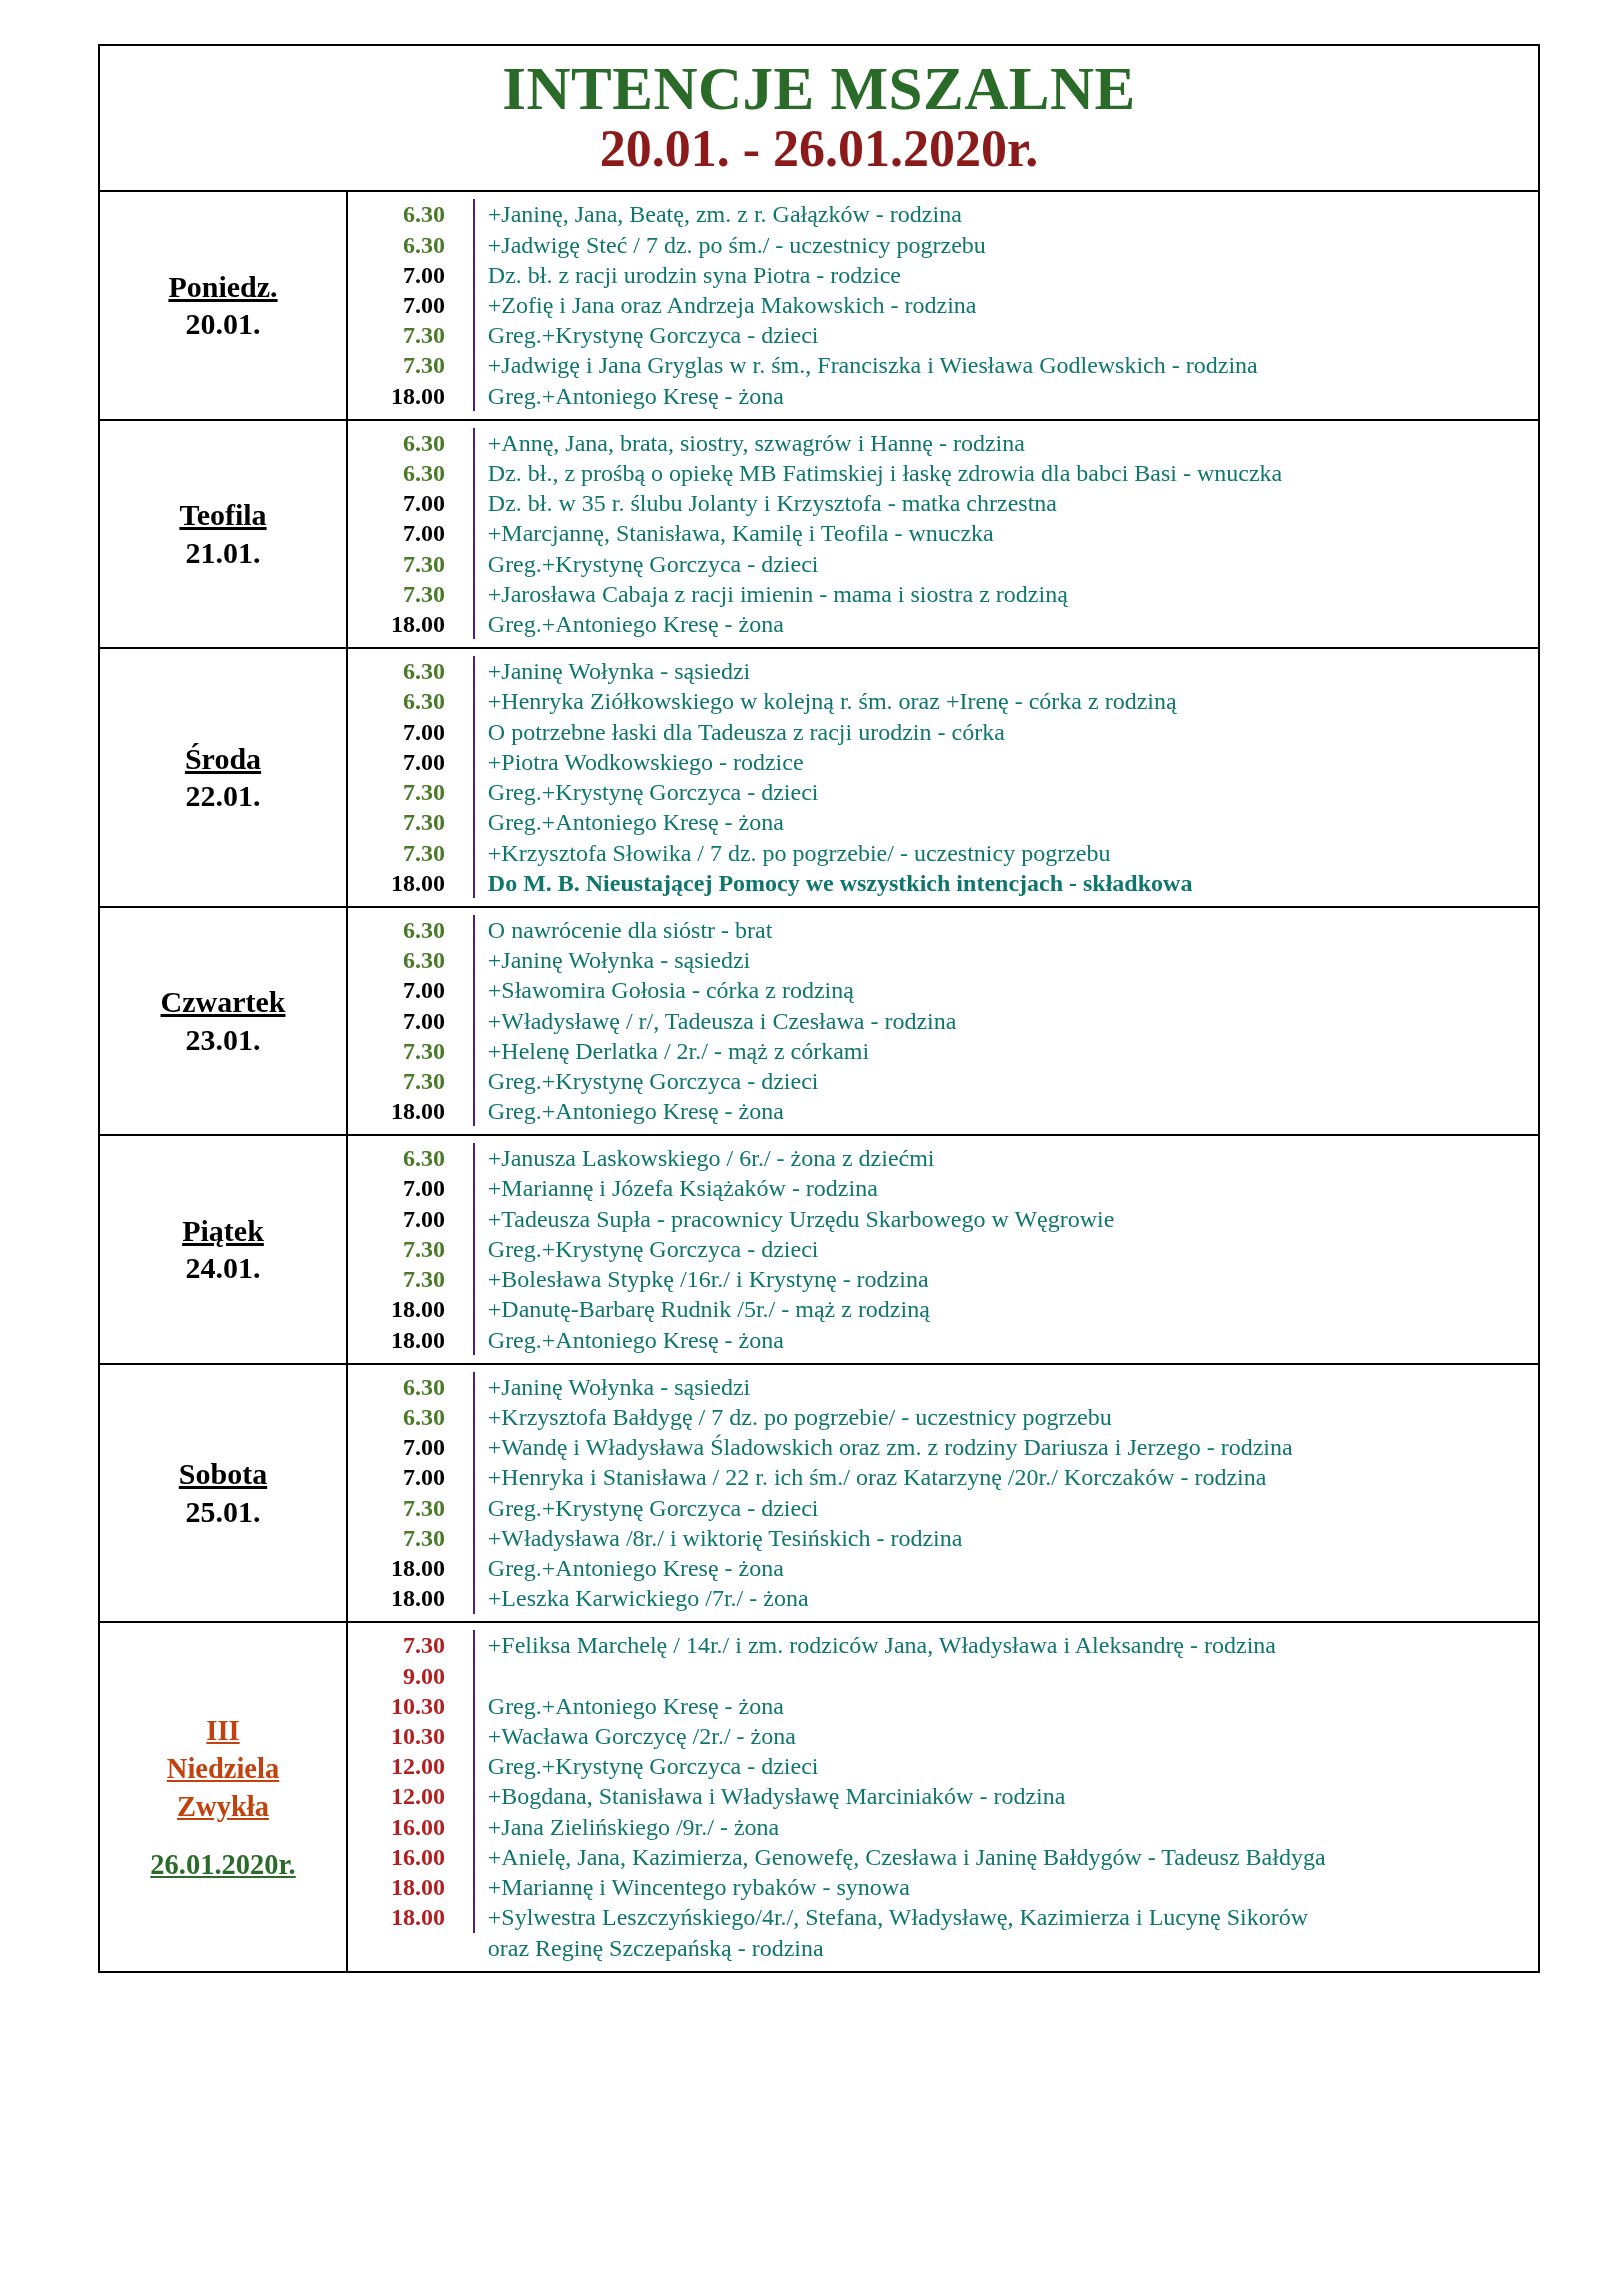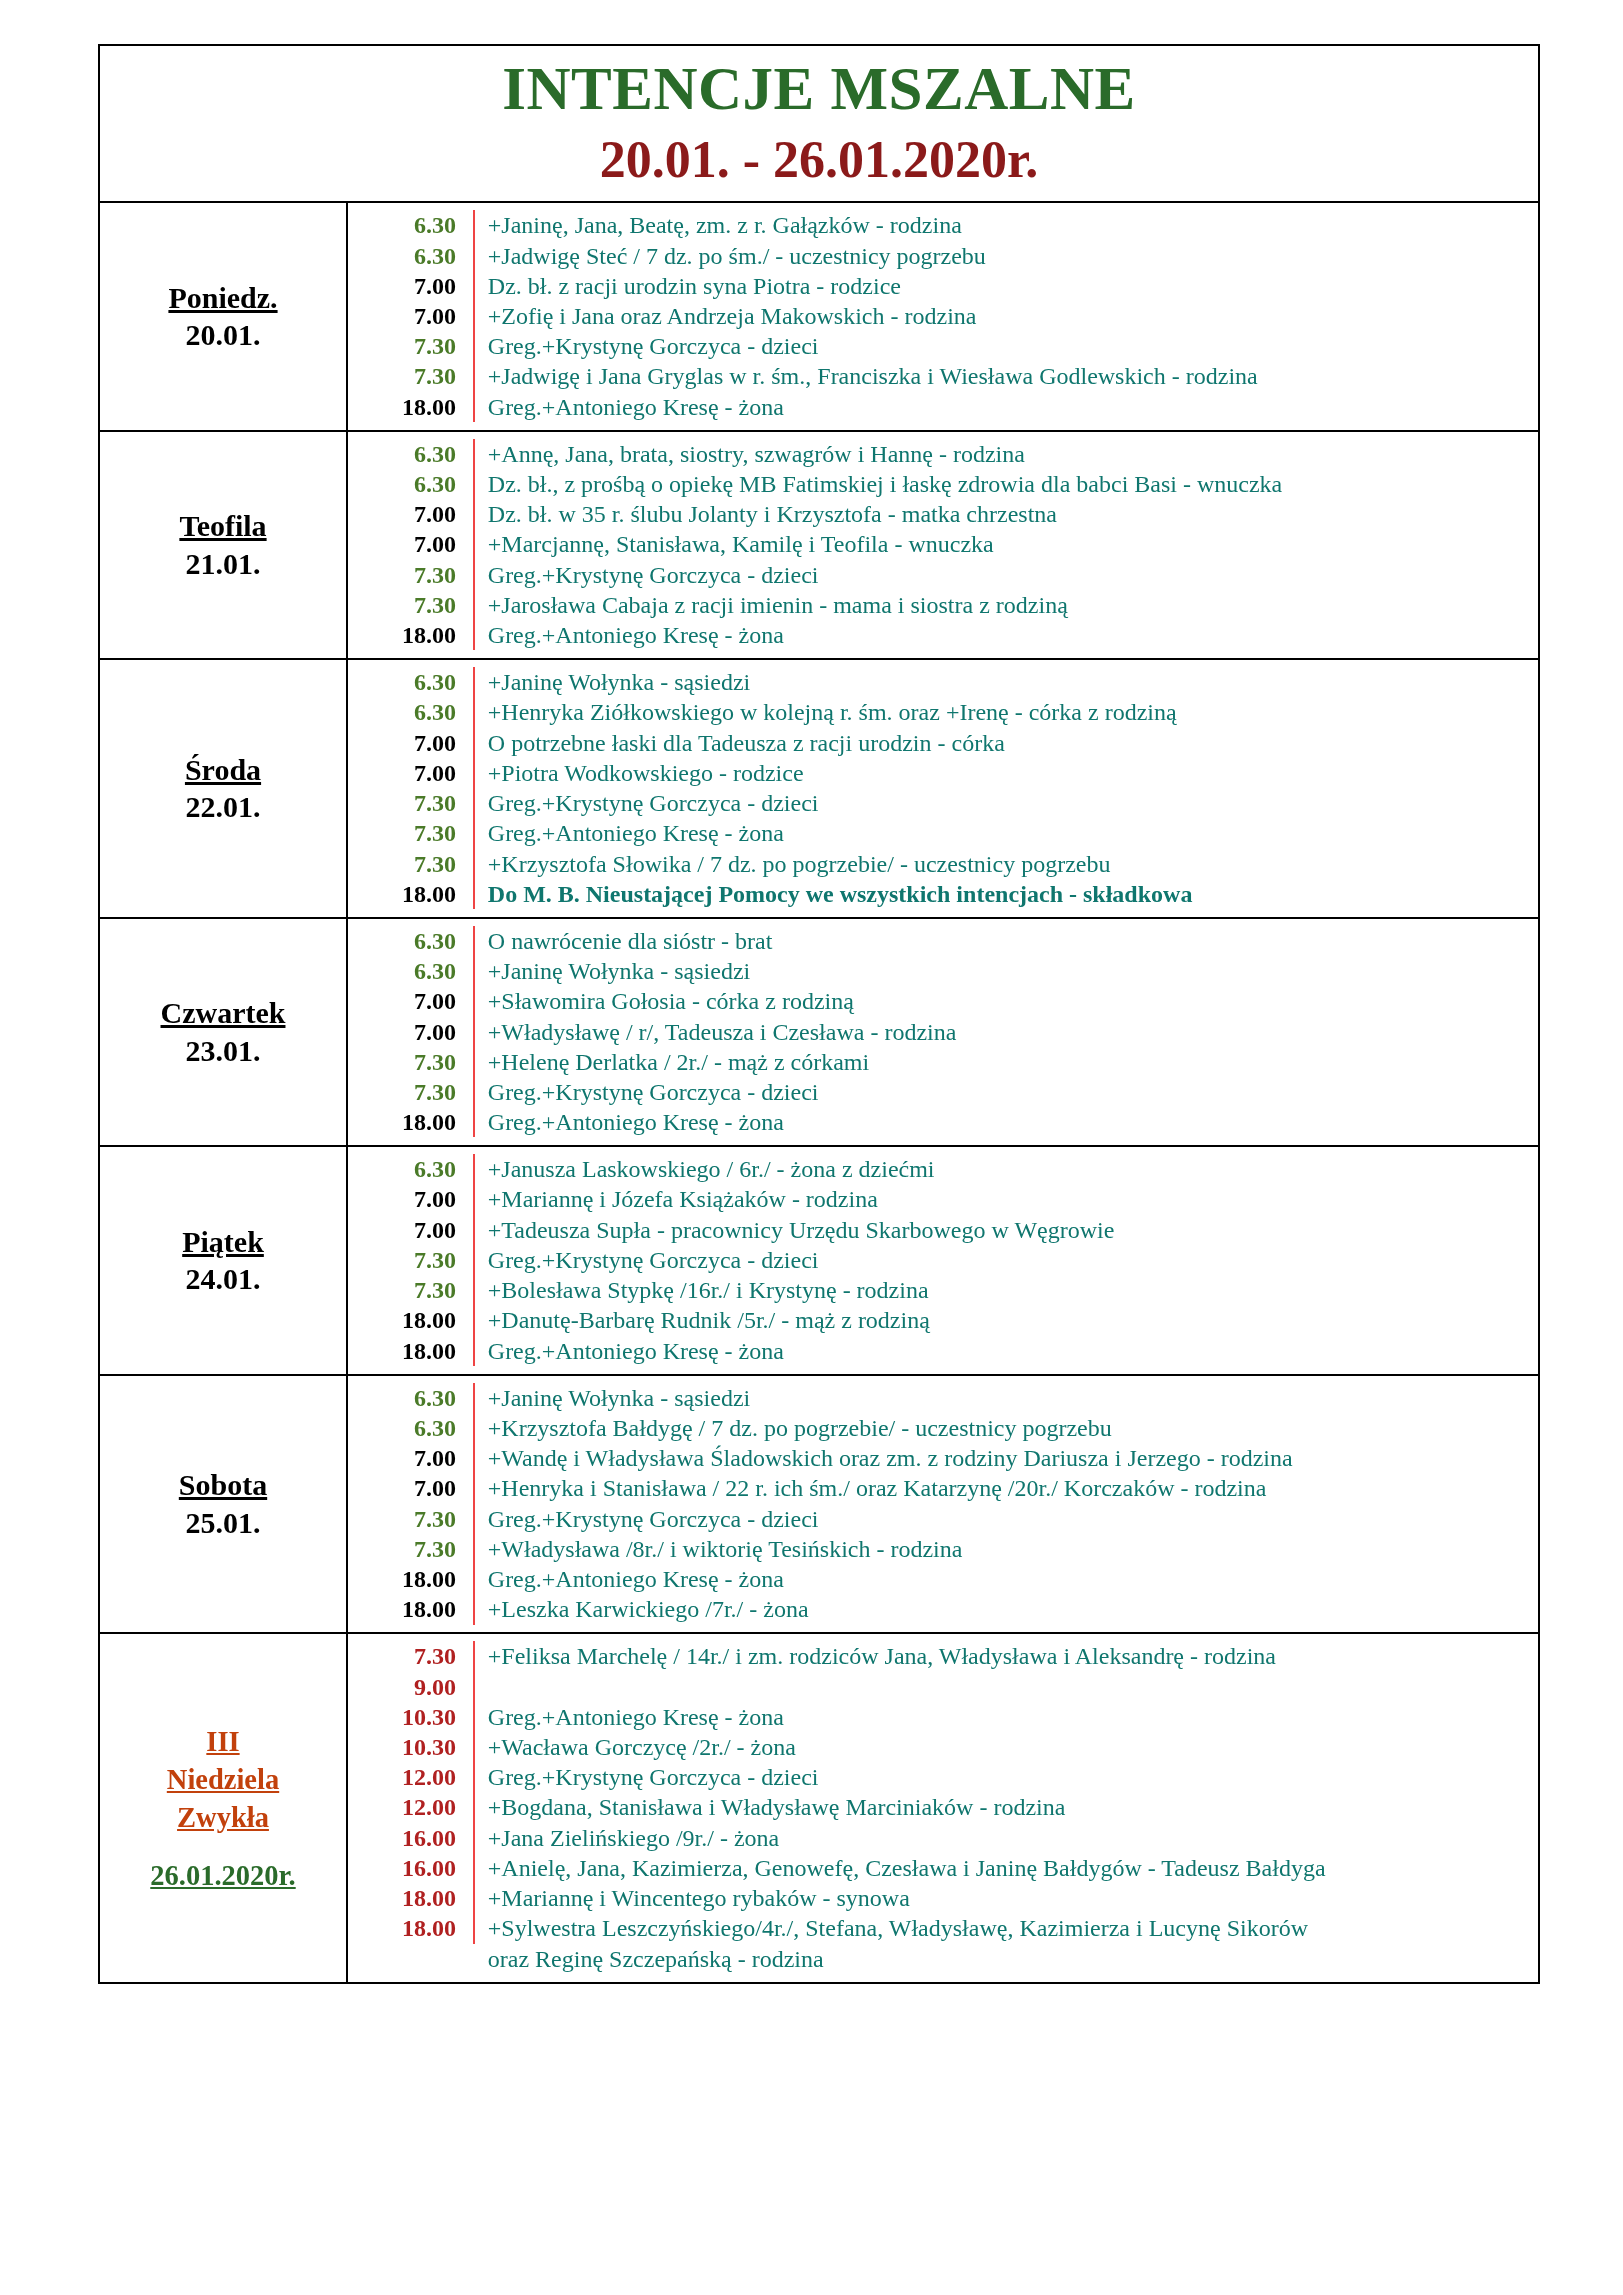--- a/index.html
+++ b/index.html
@@ -37,21 +37,21 @@
     color: #2a6b2a;
     letter-spacing: 0.5px;
     line-height: 1.06;
     font-family: "Liberation Serif", serif;
   }
   .sub-title {
     font-size: 52px;
     font-weight: bold;
     color: #8b1a1a;
     line-height: 1.08;
-    margin-top: 11px;
+    margin-top: 0;
     font-family: "Liberation Serif", serif;
   }
   
   .day-row {
     display: flex;
     border-bottom: 2px solid #000;
   }
   .day-row:last-child {
     border-bottom: none;
   }
@@ -101,25 +101,25 @@
   }
   .entry {
     display: flex;
     align-items: flex-start;
     line-height: 1.26;
   }
   .time {
     width: 127px;
     min-width: 127px;
     text-align: right;
-    padding-right: 17px;
+    padding-right: 28px;
     box-sizing: border-box;
     font-size: 24px;
     font-weight: bold;
-    border-right: 2px solid #ef4444;
+    border-right: 2px solid #4c1d95;
     color: #000;
   }
   .time.green { color: #4a7a28; }
   .time.red { color: #b02020; }
   .desc {
     padding-left: 12.8px;
     font-size: 24px;
     color: #0f766e;
     flex: 1;
   }

